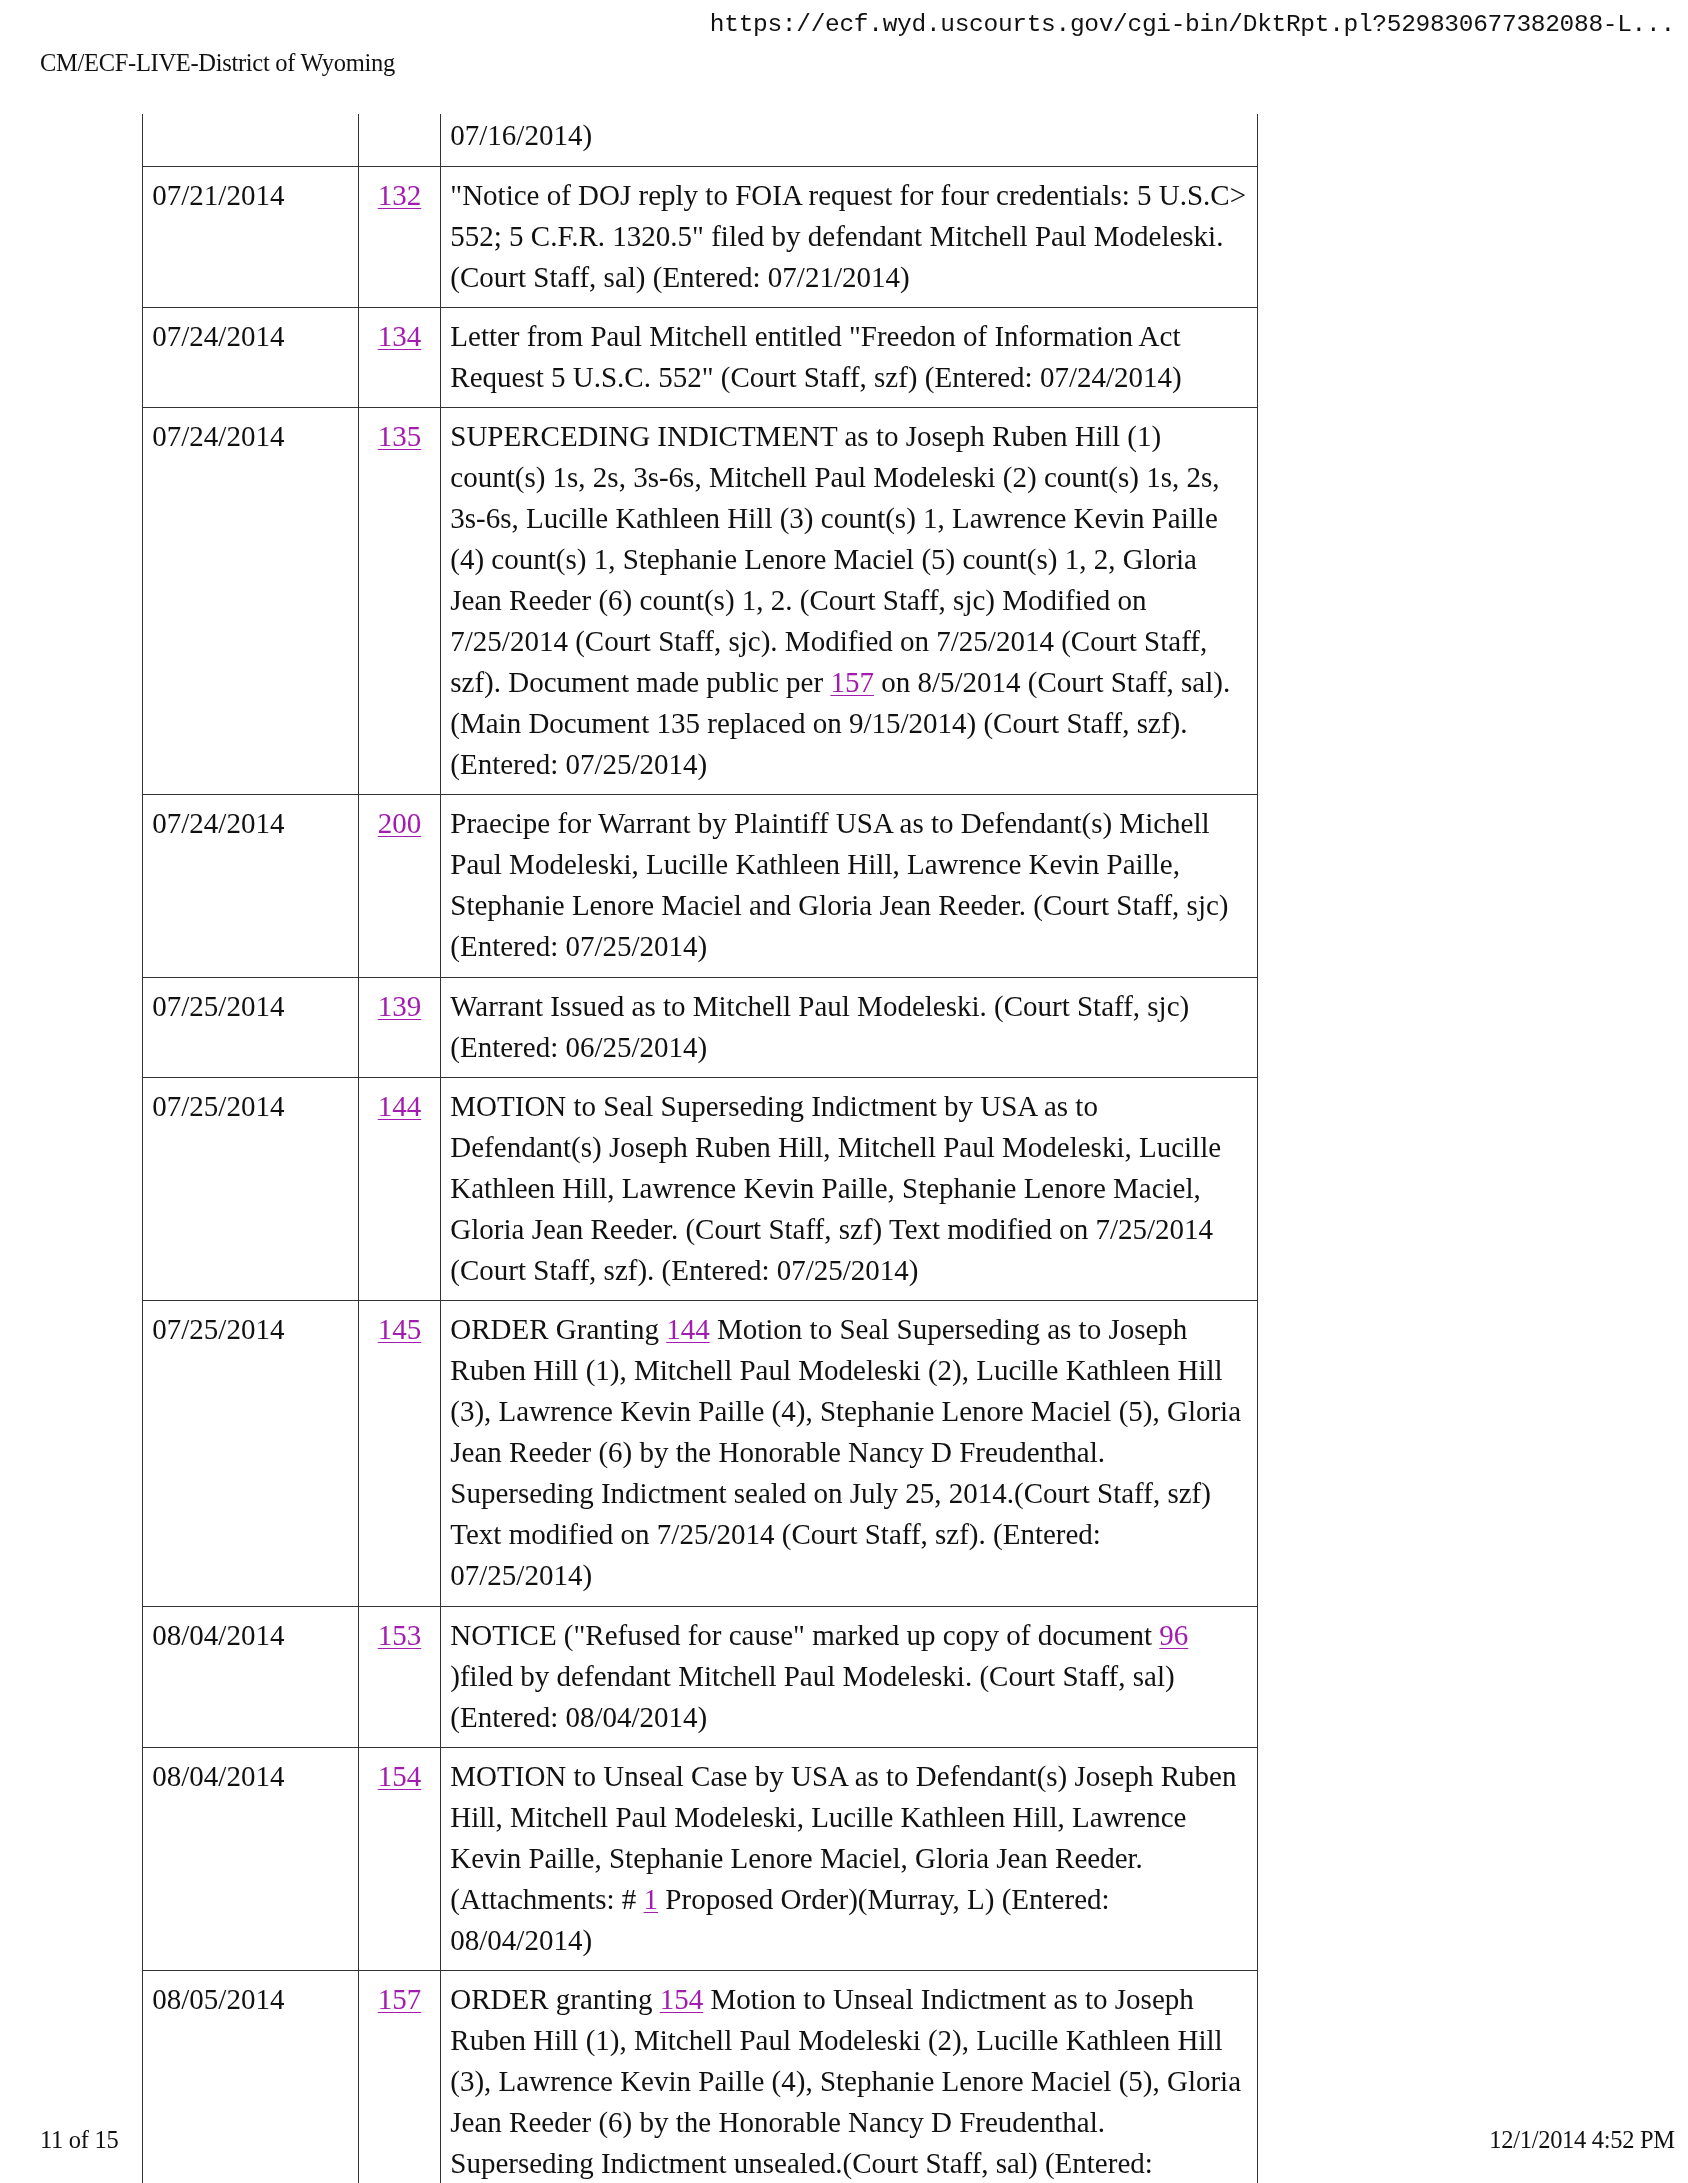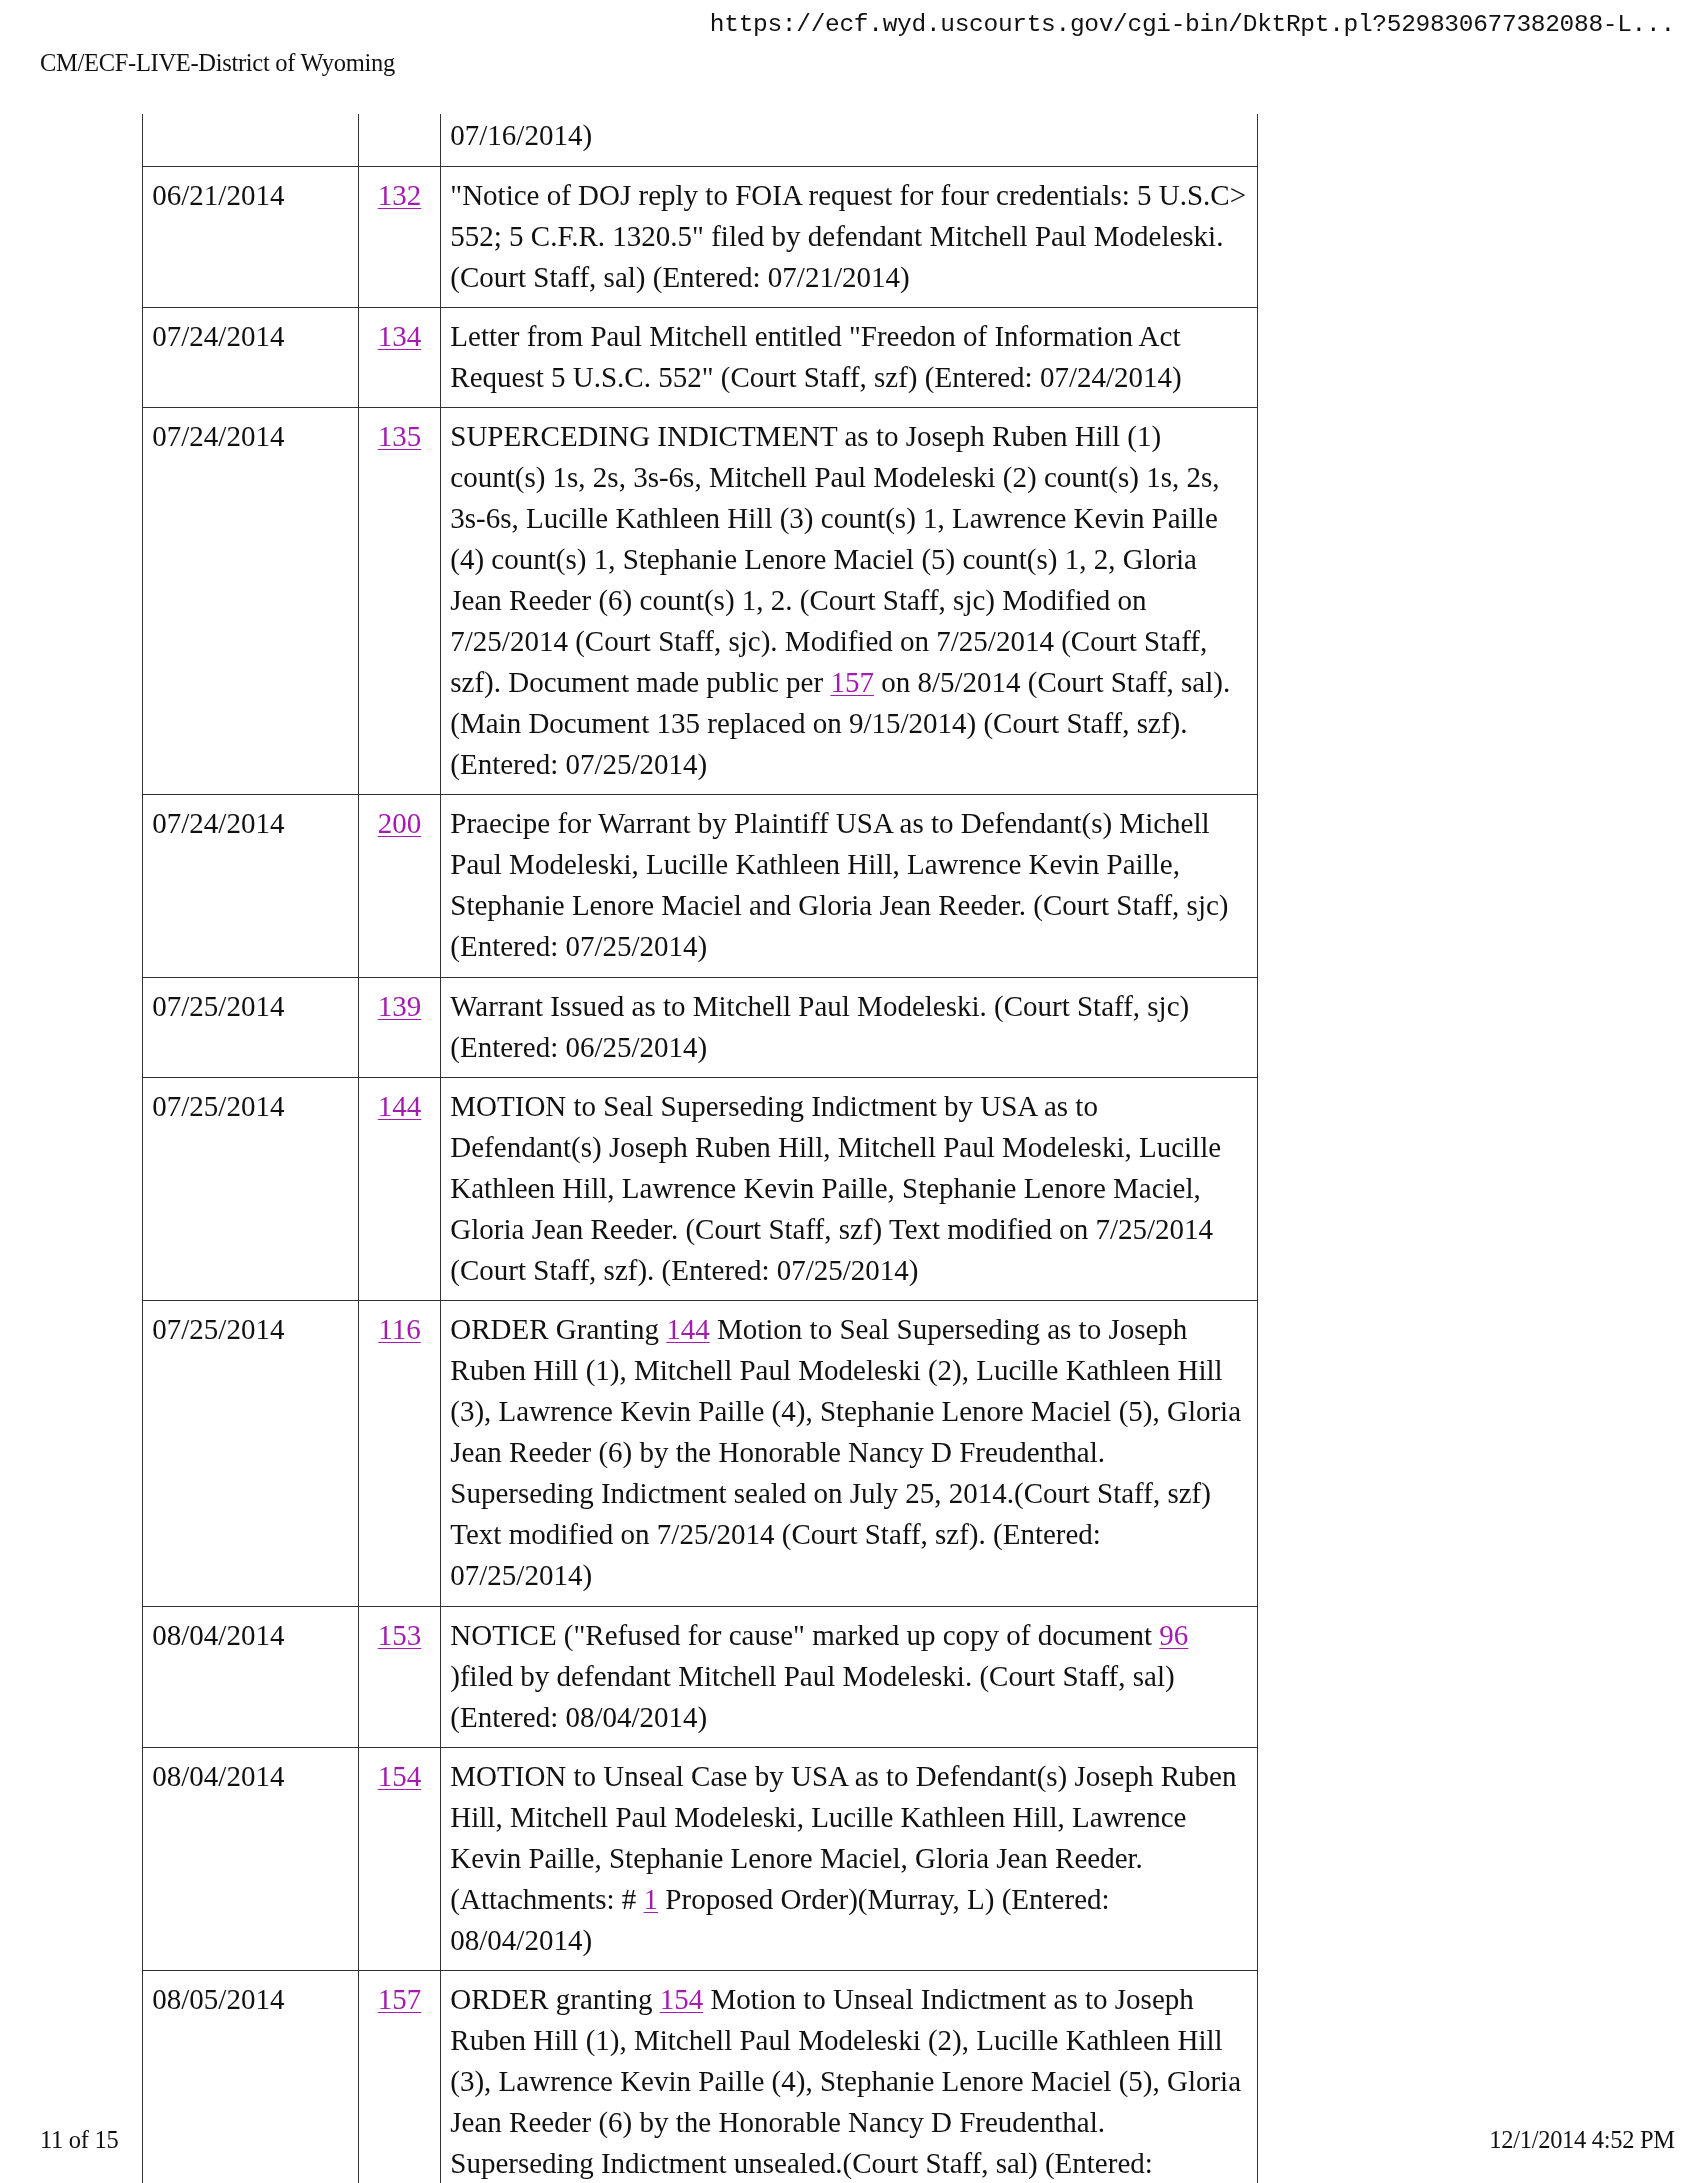--- a/index.html
+++ b/index.html
@@ -40,21 +40,21 @@
       <col class="c-num">
       <col class="c-text">
     </colgroup>
   <tbody id="docket-body">
     <tr class="first">
       <td></td>
       <td class="num"></td>
       <td>07/16/2014)</td>
     </tr>
   <tr>
-        <td>06/21/2014</td>
+        <td>07/21/2014</td>
         <td class="num"><a class="link">132</a></td>
         <td><span>"Notice of DOJ reply to FOIA request for four credentials: 5 U.S.C&gt; 552; 5 C.F.R. 1320.5" filed by defendant Mitchell Paul Modeleski. (Court Staff, sal) (Entered: 07/21/2014)</span></td>
       </tr>
       <tr>
         <td>07/24/2014</td>
         <td class="num"><a class="link">134</a></td>
         <td><span>Letter from Paul Mitchell entitled "Freedon of Information Act Request 5 U.S.C. 552" (Court Staff, szf) (Entered: 07/24/2014)</span></td>
       </tr>
       <tr>
         <td>07/24/2014</td>
@@ -71,21 +71,21 @@
         <td class="num"><a class="link">139</a></td>
         <td><span>Warrant Issued as to Mitchell Paul Modeleski. (Court Staff, sjc) (Entered: 06/25/2014)</span></td>
       </tr>
       <tr>
         <td>07/25/2014</td>
         <td class="num"><a class="link">144</a></td>
         <td><span>MOTION to Seal Superseding Indictment by USA as to Defendant(s) Joseph Ruben Hill, Mitchell Paul Modeleski, Lucille Kathleen Hill, Lawrence Kevin Paille, Stephanie Lenore Maciel, Gloria Jean Reeder. (Court Staff, szf) Text modified on 7/25/2014 (Court Staff, szf). (Entered: 07/25/2014)</span></td>
       </tr>
       <tr>
         <td>07/25/2014</td>
-        <td class="num"><a class="link">116</a></td>
+        <td class="num"><a class="link">145</a></td>
         <td><span>ORDER Granting </span><a class="link">144</a><span> Motion to Seal Superseding as to Joseph Ruben Hill (1), Mitchell Paul Modeleski (2), Lucille Kathleen Hill (3), Lawrence Kevin Paille (4), Stephanie Lenore Maciel (5), Gloria Jean Reeder (6) by the Honorable Nancy D Freudenthal. Superseding Indictment sealed on July 25, 2014.(Court Staff, szf) Text modified on 7/25/2014 (Court Staff, szf). (Entered: 07/25/2014)</span></td>
       </tr>
       <tr>
         <td>08/04/2014</td>
         <td class="num"><a class="link">153</a></td>
         <td><span>NOTICE ("Refused for cause" marked up copy of document </span><a class="link">96</a><span> )filed by defendant Mitchell Paul Modeleski. (Court Staff, sal) (Entered: 08/04/2014)</span></td>
       </tr>
       <tr>
         <td>08/04/2014</td>
         <td class="num"><a class="link">154</a></td>

